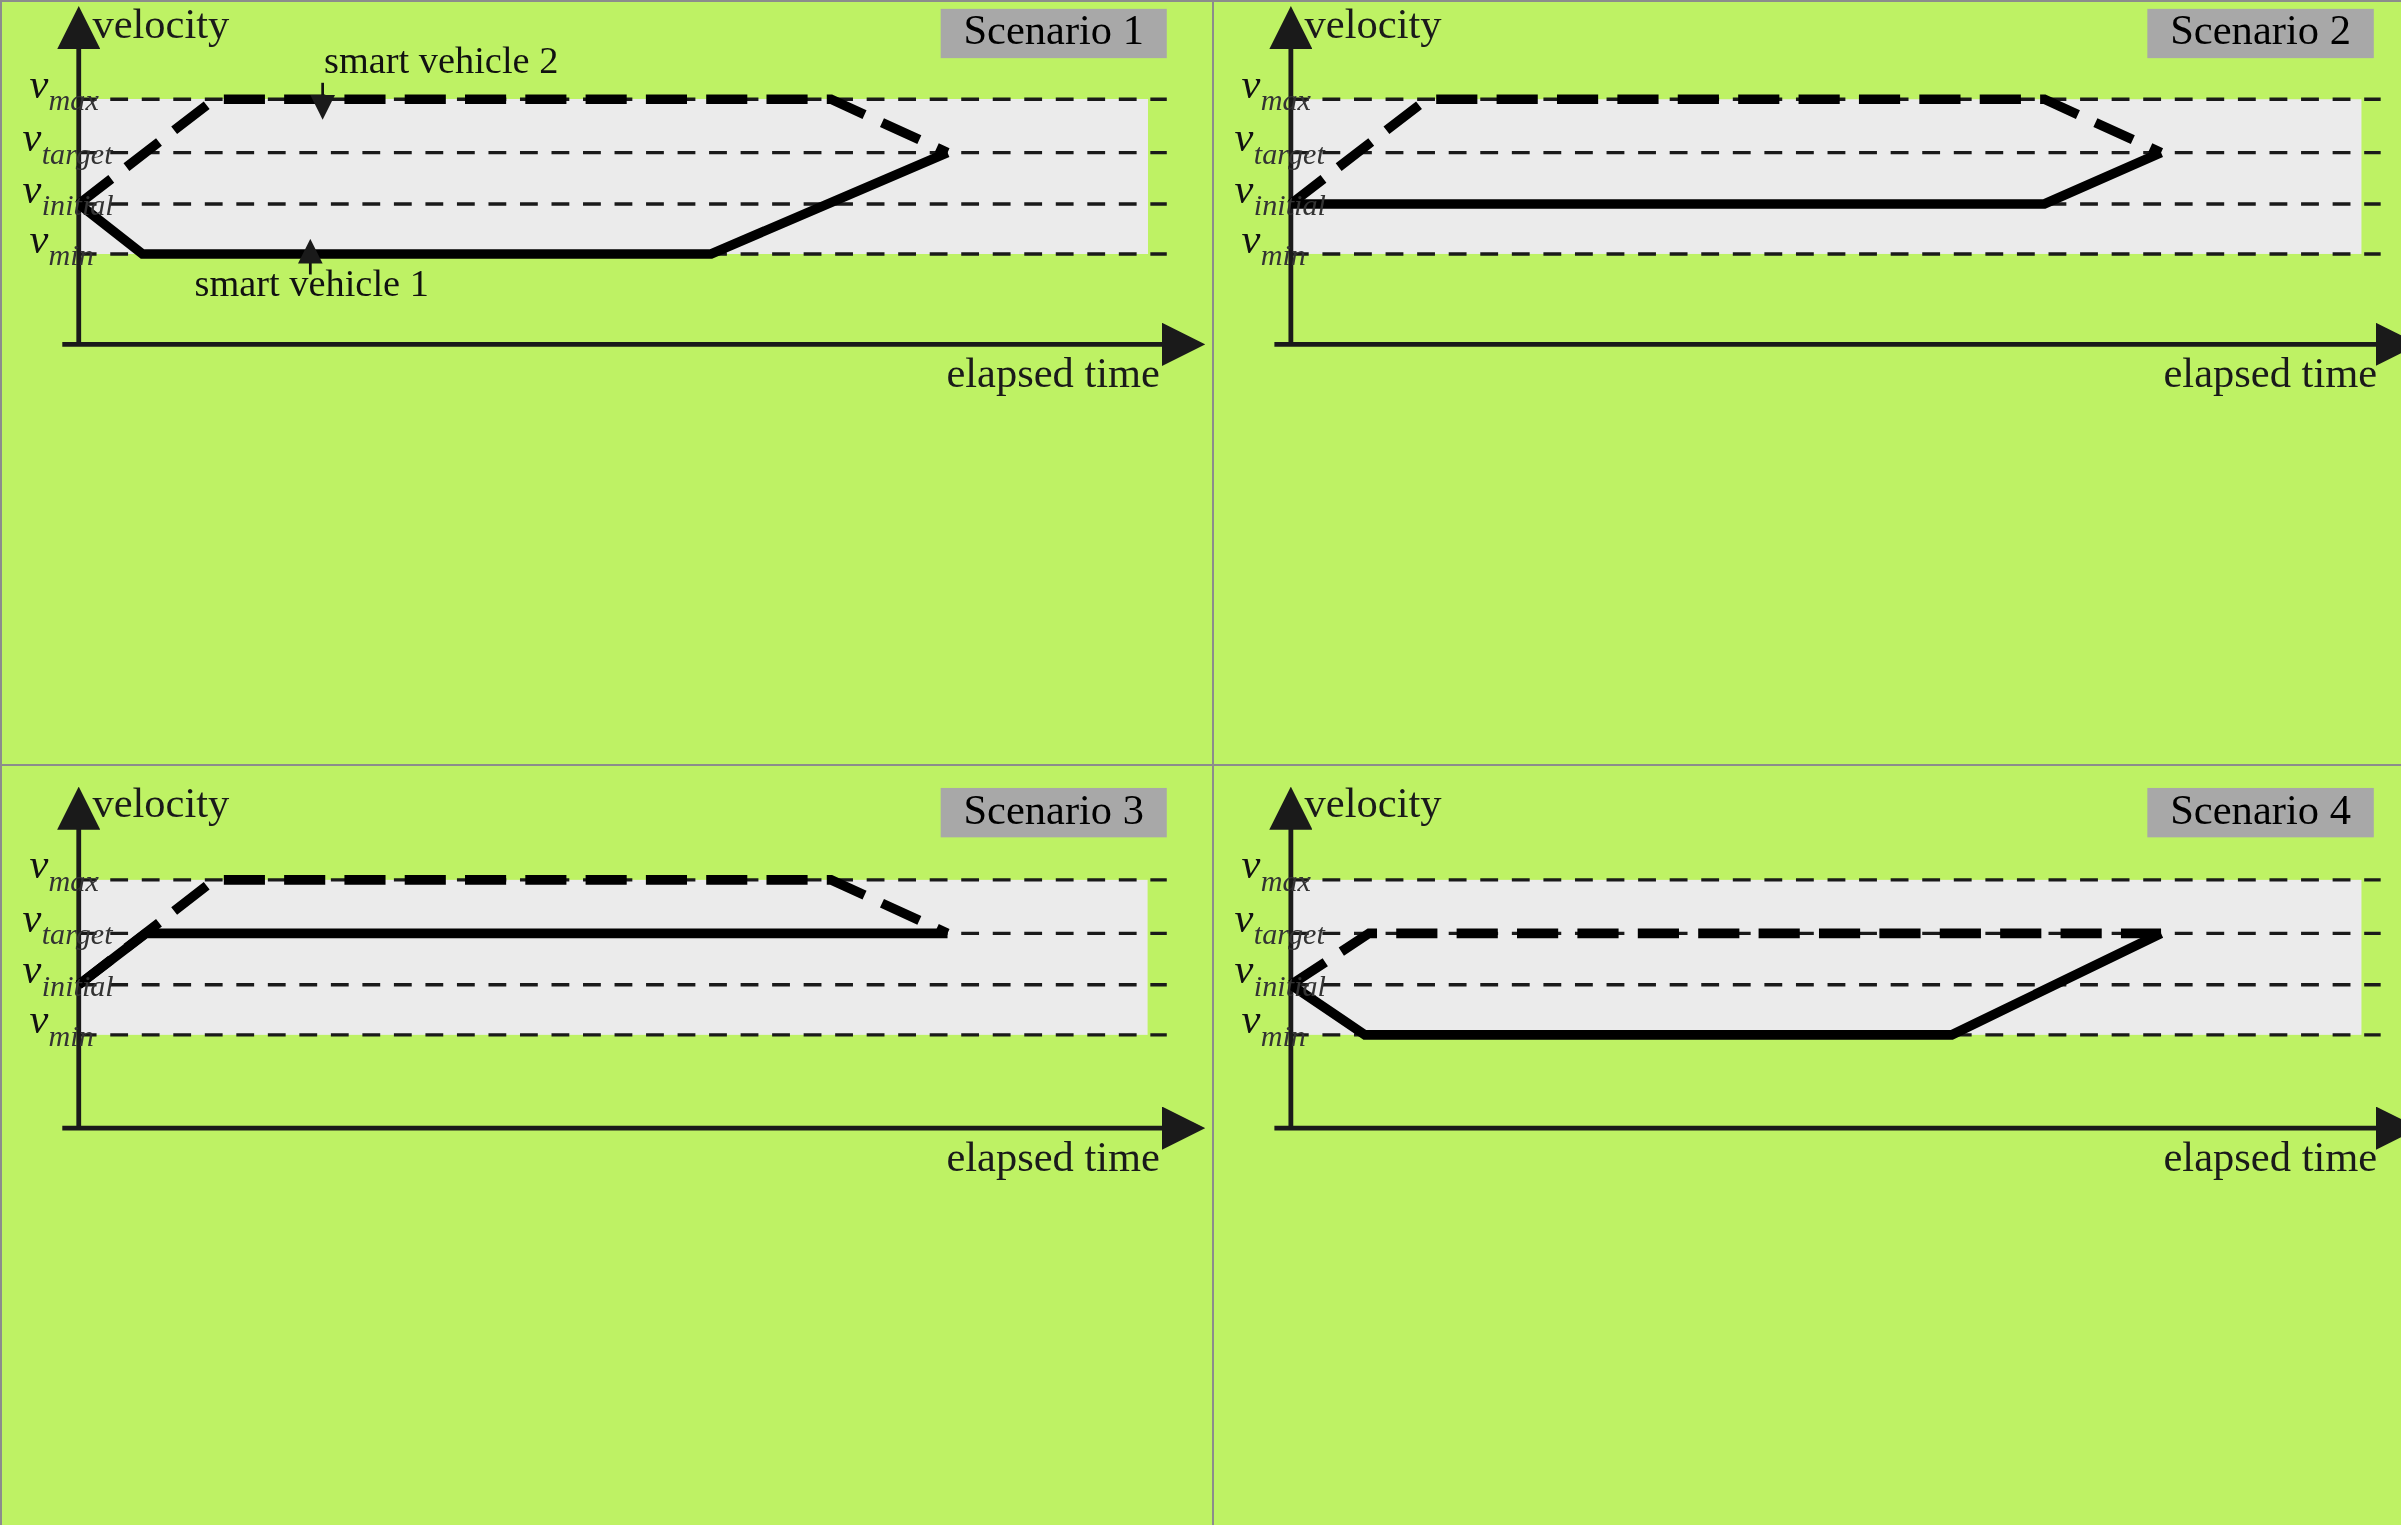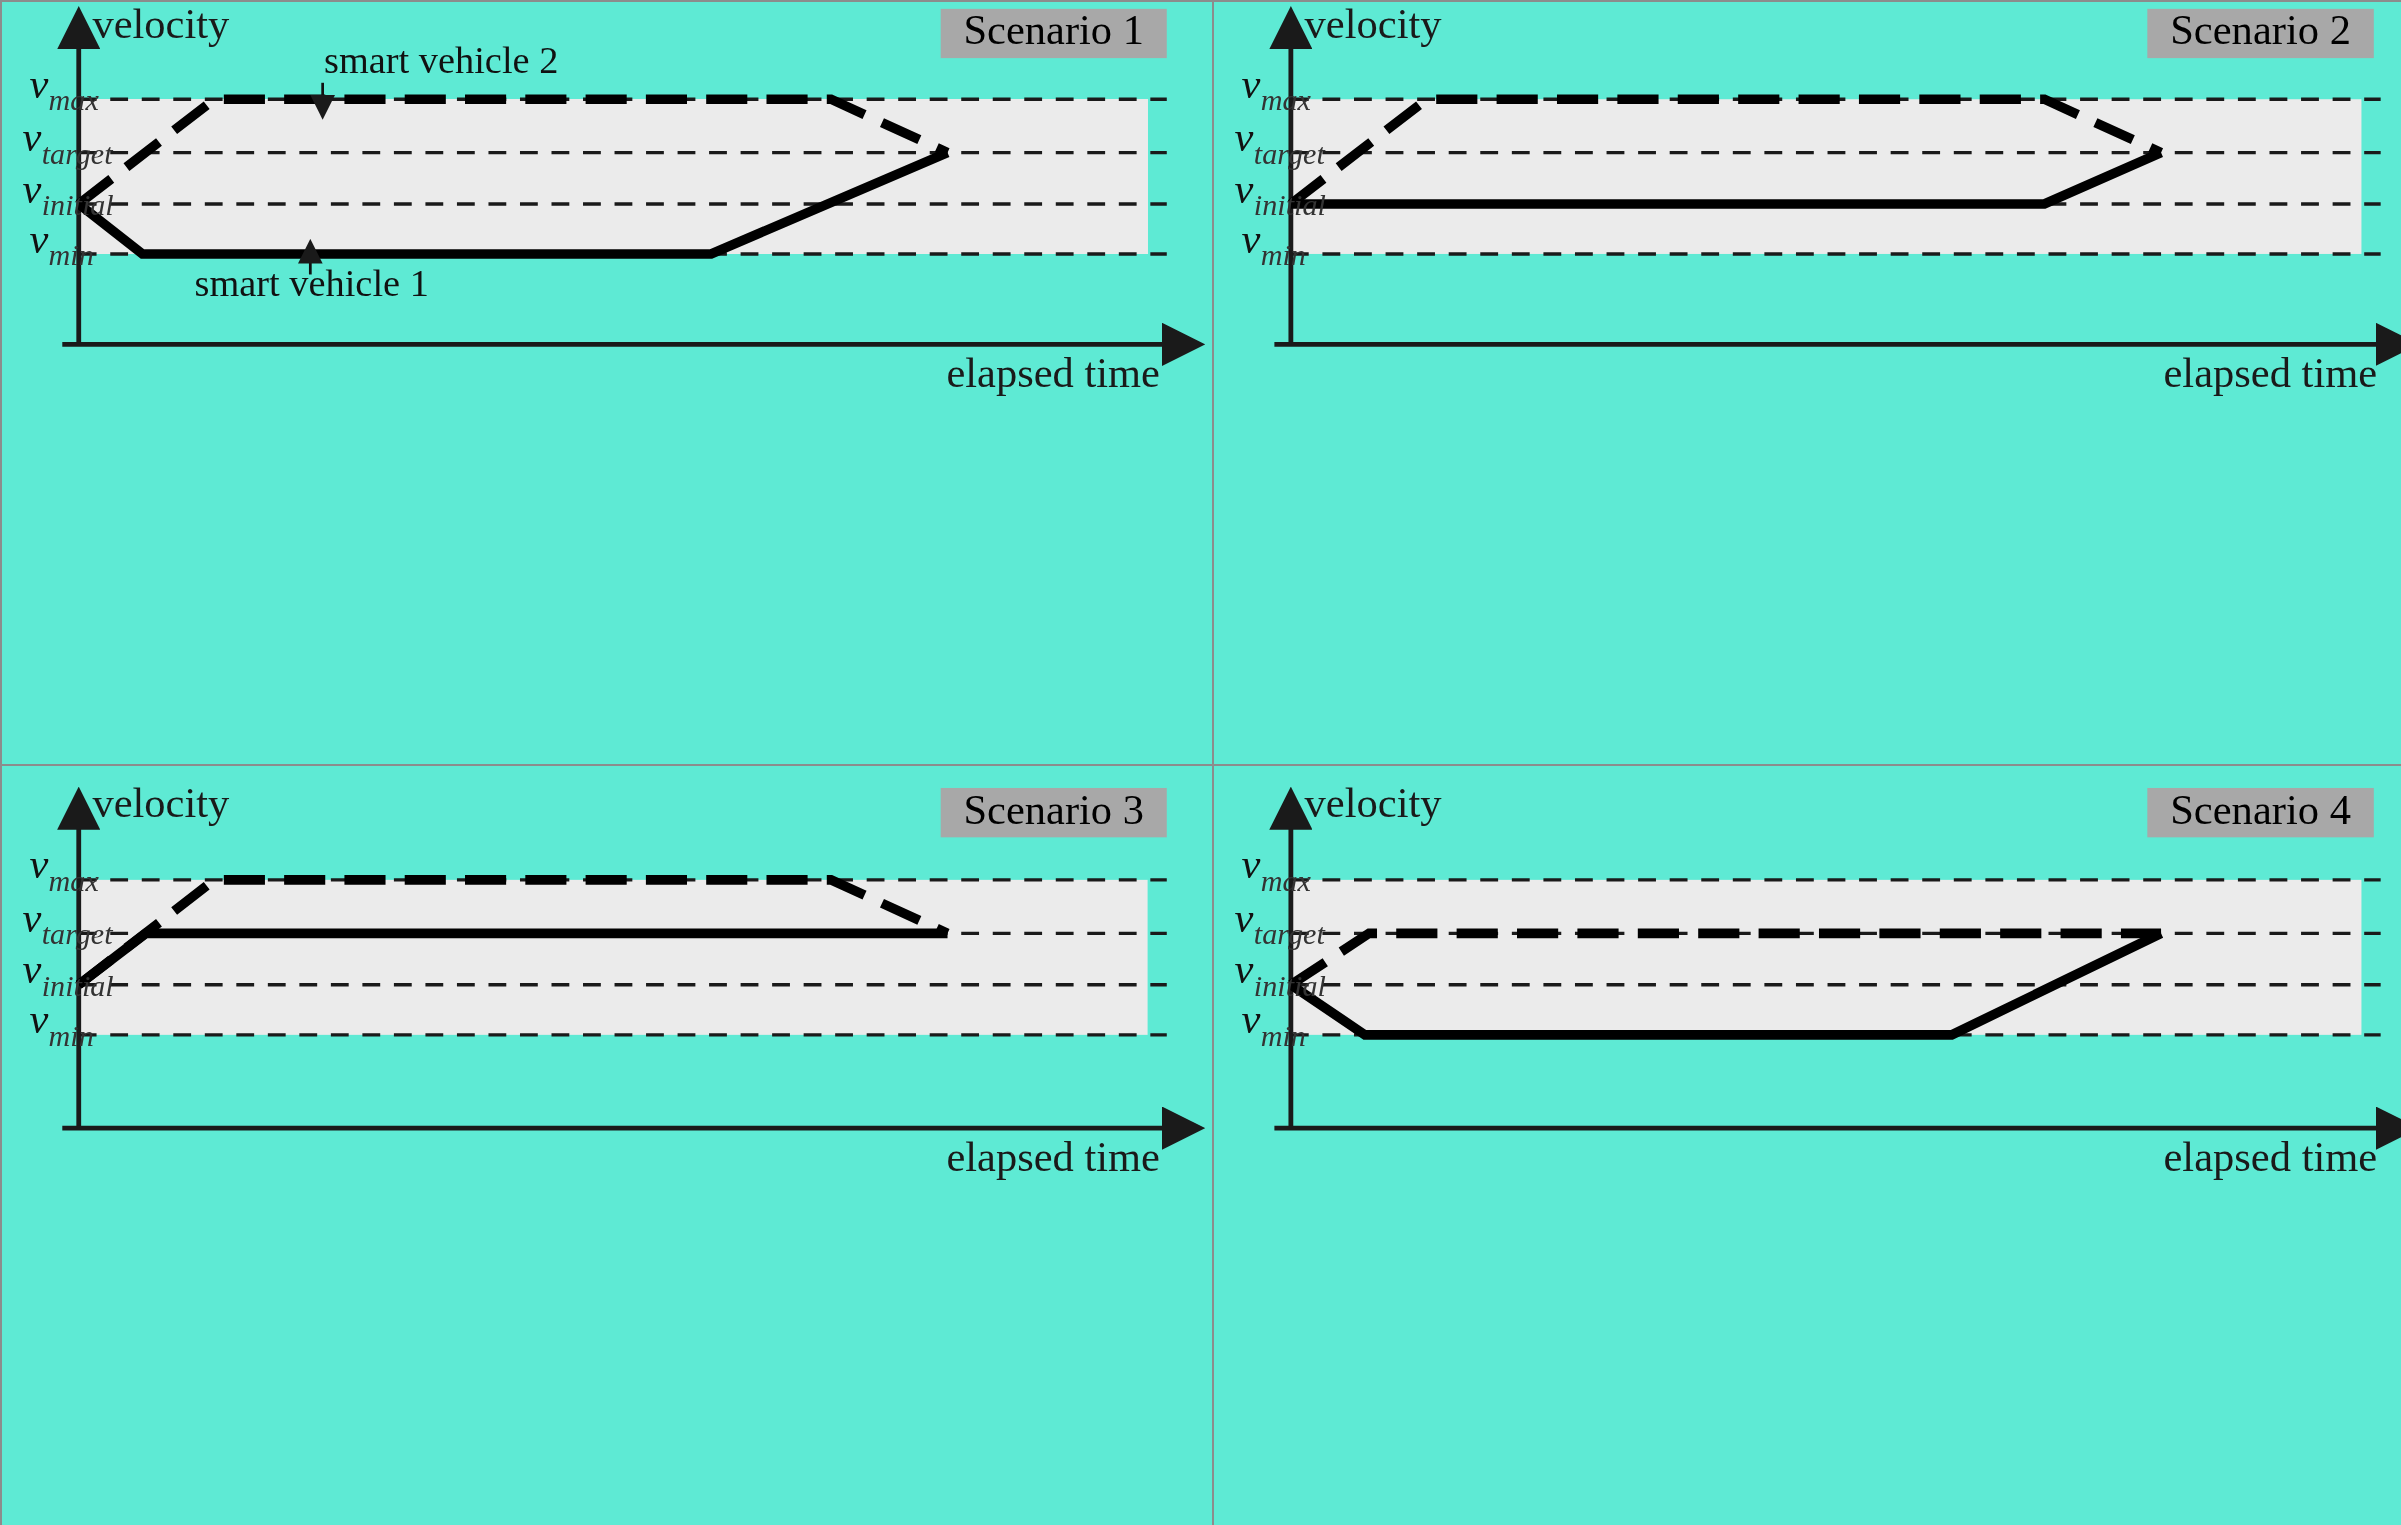--- a/index.html
+++ b/index.html
@@ -11,21 +11,21 @@
   #figure{
     position:relative;width:2401px;height:1526px;
     box-sizing:border-box;
     border:2.1px solid #8c8c8c;
     background:#ffffff;
   }
   
   .panel{
     position:absolute;
     box-sizing:border-box;
-    background:#5eead4;
+    background:#bef264;
     overflow:hidden;
   }
   .p0{left:0;    top:0;     width:1212px; height:764px; border-right:2.1px solid #8c8c8c; border-bottom:2.1px solid #8c8c8c;}
   .p1{left:1212px;top:0;     width:1190px; height:764px; border-bottom:2.1px solid #8c8c8c;}
   .p2{left:0;    top:764px;width:1212px; height:762px; border-right:2.1px solid #8c8c8c;}
   .p3{left:1212px;top:764px;width:1190px; height:762px;}
 
   .panel svg{display:block;width:100%;height:100%;}
 
   .badge-txt{font-size:62px;fill:#000;font-family:"Liberation Serif","DejaVu Serif",serif;}

